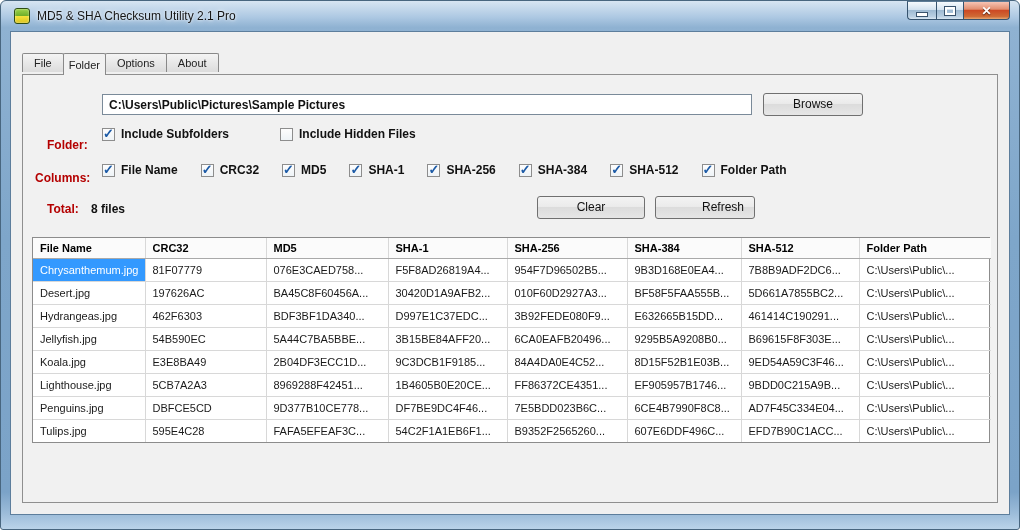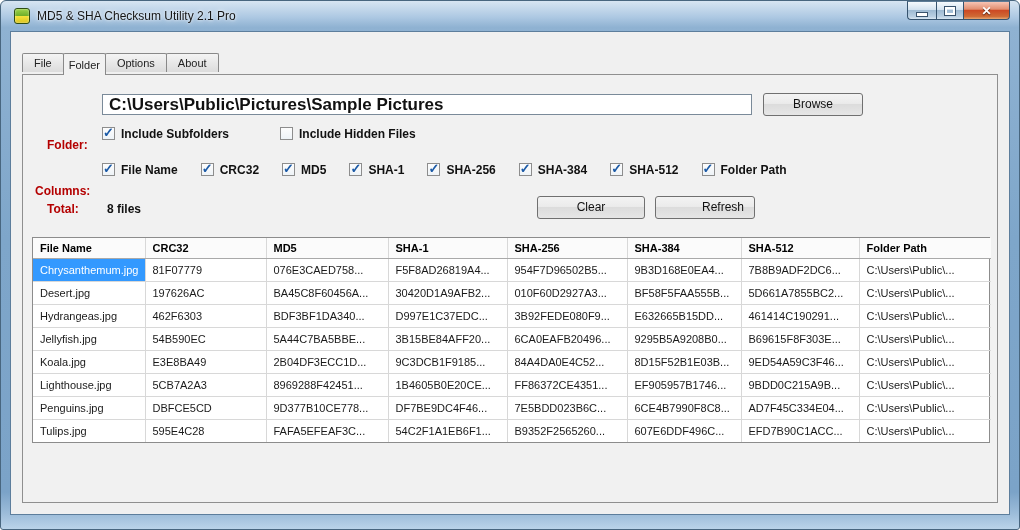--- a/index.html
+++ b/index.html
@@ -51,44 +51,44 @@
   .tabpage { position:absolute; left:11px; right:11px; top:42px; bottom:11px;
     background:#f1f1f1; border:1px solid #8f8f8f; z-index:2; }
 
   .lbl-red { color:#b40000; font-weight:bold; font-size:12px; }
   .bold-text { font-size:12px; font-weight:bold; color:#111; }
 
   
   .folder-label { position:absolute; left:24px; top:24px;margin-top:39px; }
   .folder-input { position:absolute; left:79px; top:19px; width:650px; height:21px;
     border:1px solid #7a8a99; background:#fff; padding:2px 6px; color:#111;
-    font-family:"Liberation Sans", sans-serif; font-size:17px; font-weight:bold; }
+    font-family:"Liberation Sans", sans-serif; font-size:12px; font-weight:bold; }
   .btn { height:23px; border:1px solid #707070; border-radius:3px; cursor:default;
     background:linear-gradient(180deg,#f3f3f3 0%,#ebebeb 45%,#dcdcdc 50%,#e6e6e6 100%);
     font-family:"Liberation Sans", sans-serif; font-size:12px; color:#111;
     text-align:center; line-height:20px; }
   .browse-btn { position:absolute; left:740px; top:18px; width:100px; }
 
   
-  .checkbox { display:flex; align-items:flex-start; gap:6px; cursor:default; }
+  .checkbox { display:flex; align-items:center; gap:6px; cursor:default; }
   .cb { width:13px; height:13px; flex:none; position:relative;
     background:linear-gradient(180deg,#fdfdfd,#eef3f7); border:1px solid #8d8d8d; }
   .checkbox.checked .cb::after { content:"✓"; position:absolute; left:0; top:-3px;
     font-size:13px; font-weight:bold; color:#1c5aa6; }
   .cb-label { font-size:12px; font-weight:bold; color:#111; white-space:nowrap; }
 
   .subfolders-checkbox { position:absolute; left:79px; top:52px; }
   .hidden-checkbox { position:absolute; left:257px; top:52px; }
 
-  .columns-label { position:absolute; left:12px; top:109px; }
+  .columns-label { position:absolute; left:12px; top:96px; }
   .columns-list { position:absolute; left:79px; top:88px; display:flex; gap:23px; }
 
   
   .total-label { position:absolute; left:24px; top:127px; }
-  .total-value { position:absolute; left:84px; top:127px; }
+  .total-value { position:absolute; left:68px; top:127px; }
   .btn-clear   { position:absolute; right:352px; top:121px; width:108px; }
   .btn-refresh { position:absolute; right:242px; top:121px; width:100px;padding-left:36px; }
   .btn-saveas  { position:absolute; right:135px; top:121px; width:100px;
     border:1px solid #3c7fb1; box-shadow:inset 0 0 0 1px #a8d2ef;
     background:linear-gradient(180deg,#eef6fc 0%,#e2f0fa 45%,#cde5f5 50%,#dcedf8 100%); }
 
   
   .table-wrap { position:absolute; left:9px; top:162px; width:958px;
     border:1px solid #8c8c8c; background:#fff; }
   table { border-collapse:collapse; table-layout:fixed; width:100%;

